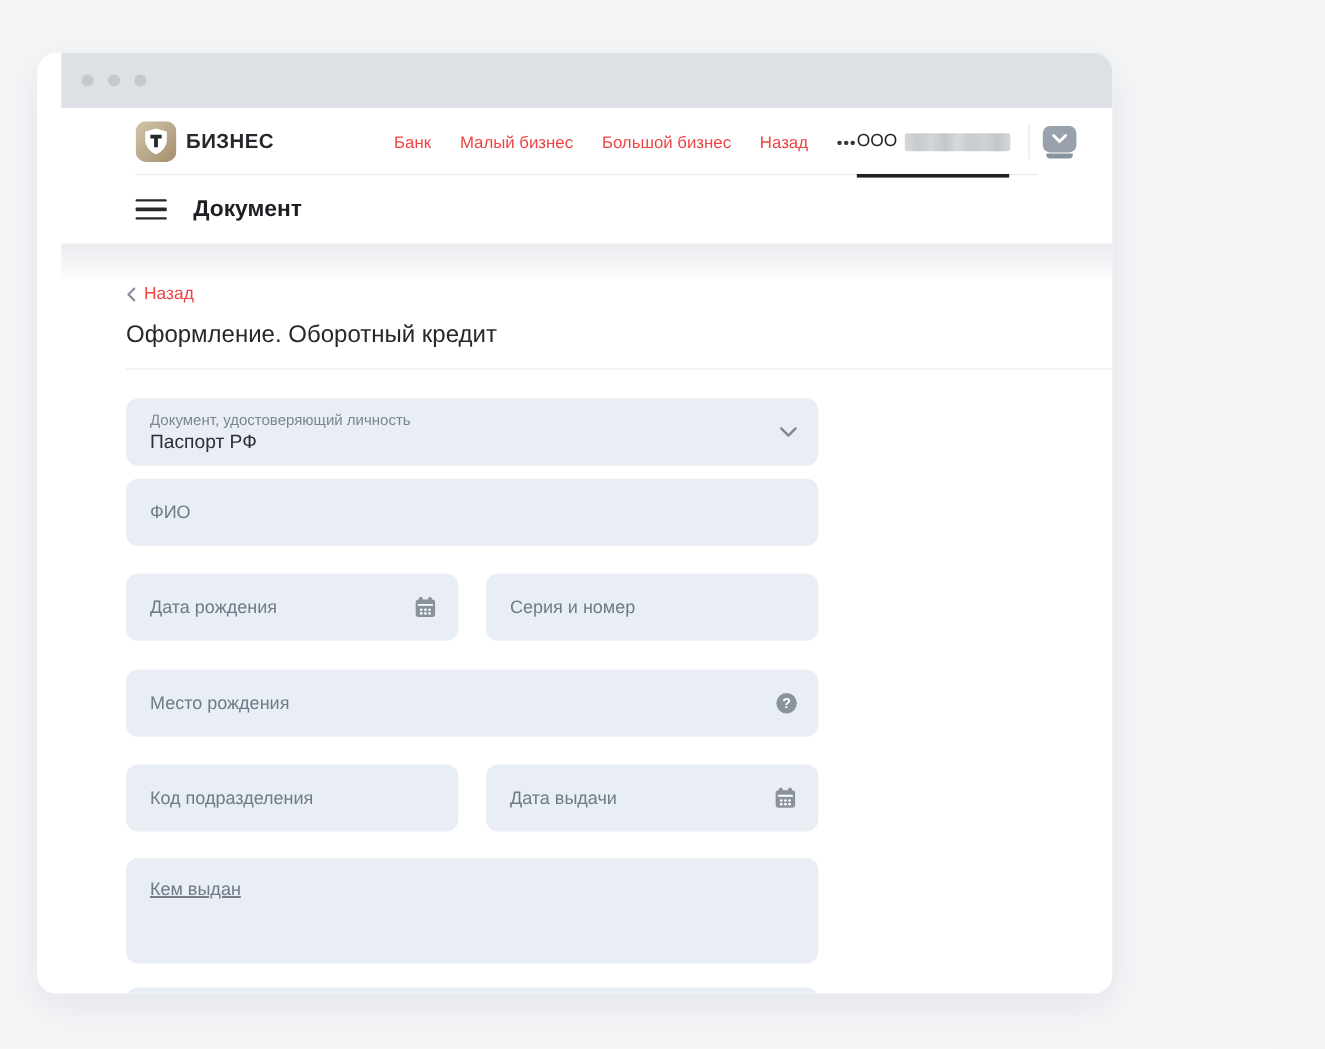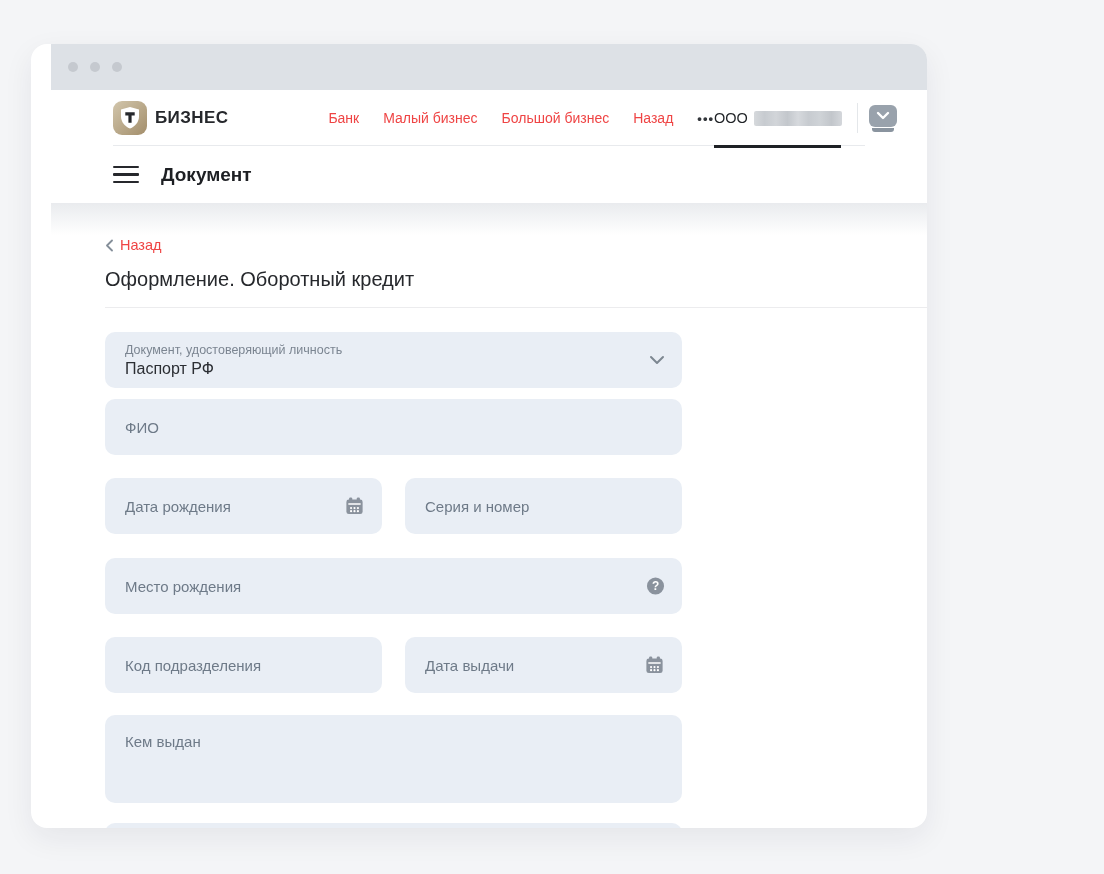--- a/index.html
+++ b/index.html
@@ -92,20 +92,21 @@
     position: absolute; right: 17px; top: 50%; transform: translateY(-50%);
     display: flex; align-items: center; justify-content: center;
     background: none; border: none; padding: 0; cursor: pointer;
   }
   .textarea-field { height: 88px; }
   .textarea-field textarea {
     width: 100%; height: 100%; box-sizing: border-box; resize: none;
     background: transparent; border: none; outline: none;
     padding: 18px 20px 0 20px; font-size: 15px; color: #33363b;
     font-family: "Liberation Sans", sans-serif;
+    text-decoration: underline;
   }
   .partial-field { height: 56px; }
 </style>
 </head>
 <body>
 
 <div class="window">
 
   <div class="chrome">
     <div class="dot"></div>

